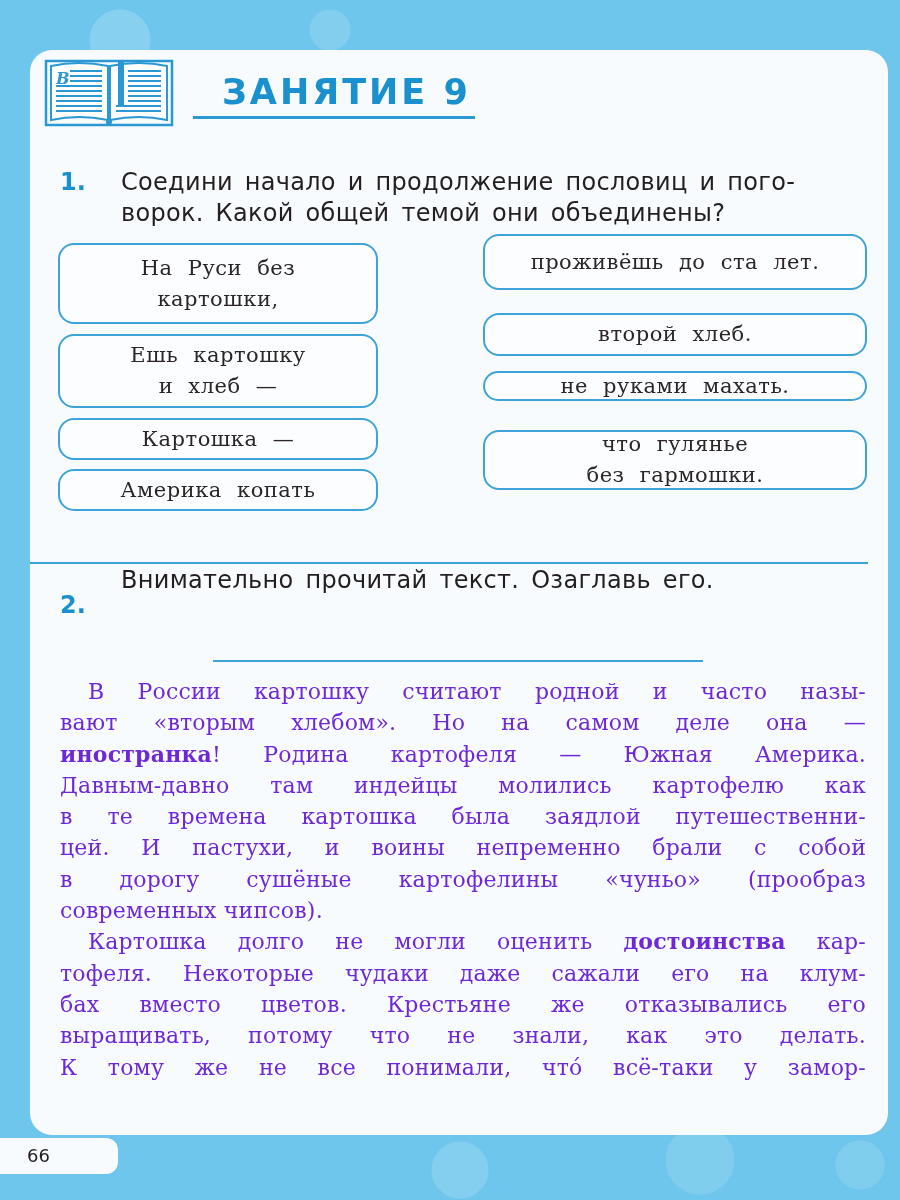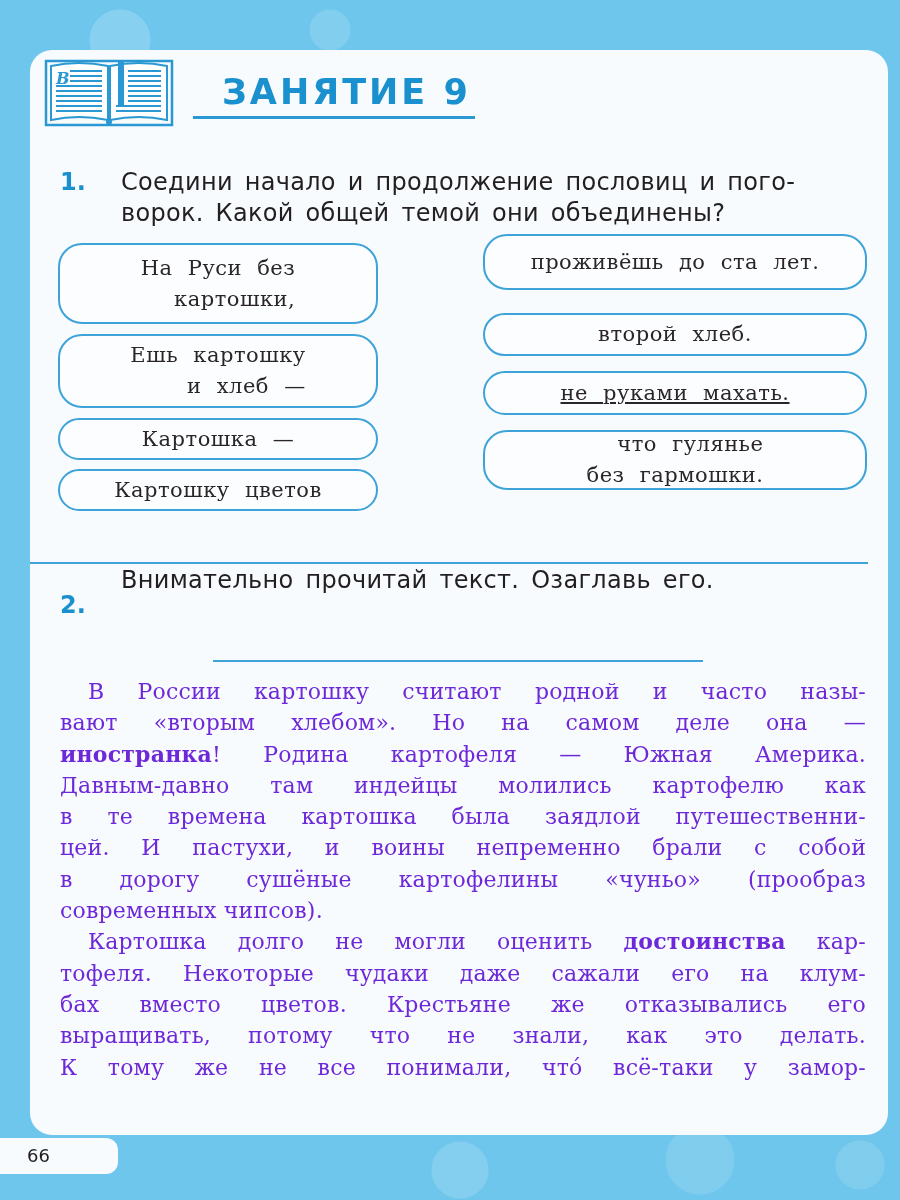--- a/index.html
+++ b/index.html
@@ -31,23 +31,23 @@
 
   .task-num {
     position: absolute; font-family: "DejaVu Sans", sans-serif; font-weight: bold;
     font-size: 24px; color: #1a90cf;
   }
   .task-text {
     position: absolute; font-family: "DejaVu Sans", sans-serif; font-size: 24px;
     color: #231f20; line-height: 31px; letter-spacing: 0.3px; word-spacing: 4px;
   }
   .pbox {
-    position: absolute; border: 2px solid #3ea3d8; border-radius: 24px;
+    position: absolute; border: 2px solid #3ea3d8; border-radius: 16px;
     background: #fbfdfe; display: flex; align-items: center; justify-content: center;
-    text-align: right; font-family: "DejaVu Serif", serif; font-size: 21px;
+    text-align: center; font-family: "DejaVu Serif", serif; font-size: 21px;
     color: #2a2526; line-height: 31px; word-spacing: 8px; letter-spacing: 0.5px;
     box-sizing: border-box; white-space: pre-line;
   }
   .divider { position: absolute; left: 30px; top: 562px; width: 838px; height: 2px; background: #3ea3d8; }
   .answer-line { position: absolute; left: 213px; top: 660px; width: 490px; height: 2px; background: #3ea3d8; }
 
   .text-body {
     position: absolute; left: 60px; top: 676px; width: 806px;
     font-family: "DejaVu Serif", serif; font-size: 22px; line-height: 31.3px;
     color: #6d28d9; text-align: justify; letter-spacing: 0.2px;
@@ -107,25 +107,25 @@
 
 <div class="task-num" style="left:60px; top:168px;">1.</div>
 <div class="task-text" style="left:121px; top:167px;">Соедини начало и продолжение пословиц и пого-</div>
 <div class="task-text" style="left:121px; top:198px;">ворок. Какой общей темой они объединены?</div>
 
 <div class="pbox" style="left:58px; top:243px; width:320px; height:81px;">На Руси без
 картошки,</div>
 <div class="pbox" style="left:58px; top:334px; width:320px; height:74px;">Ешь картошку
 и хлеб —</div>
 <div class="pbox" style="left:58px; top:418px; width:320px; height:42px;">Картошка —</div>
-<div class="pbox" style="left:58px; top:469px; width:320px; height:42px;">Картошку цветов</div>
+<div class="pbox" style="left:58px; top:469px; width:320px; height:42px;">Америка копать</div>
 
 <div class="pbox" style="left:483px; top:234px; width:384px; height:56px;">проживёшь до ста лет.</div>
 <div class="pbox" style="left:483px; top:313px; width:384px; height:43px;">второй хлеб.</div>
-<div class="pbox" style="left:483px; top:371px; width:384px; height:44px;text-decoration:underline;">не руками махать.</div>
+<div class="pbox" style="left:483px; top:371px; width:384px; height:30px;">не руками махать.</div>
 <div class="pbox" style="left:483px; top:430px; width:384px; height:60px;">что гулянье
 без гармошки.</div>
 
 <div class="divider"></div>
 
 <div class="task-num" style="left:60px; top:591px;">2.</div>
 <div class="task-text" style="left:121px; top:565px;">Внимательно прочитай текст. Озаглавь его.</div>
 <div class="answer-line"></div>
 
 <div class="text-body">

